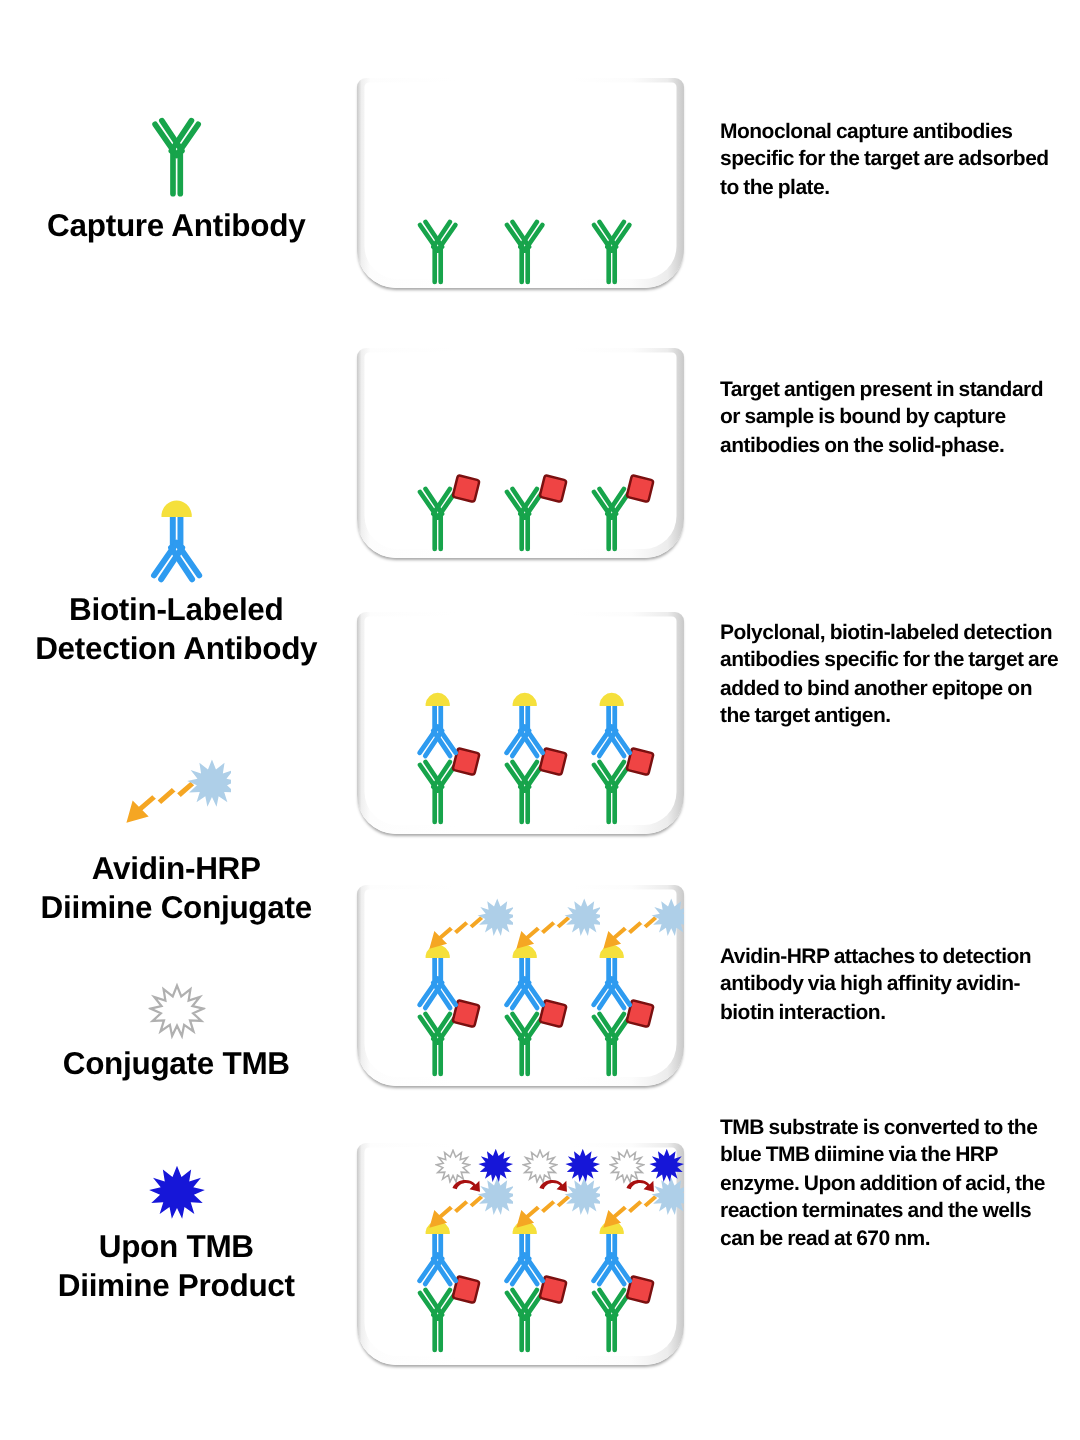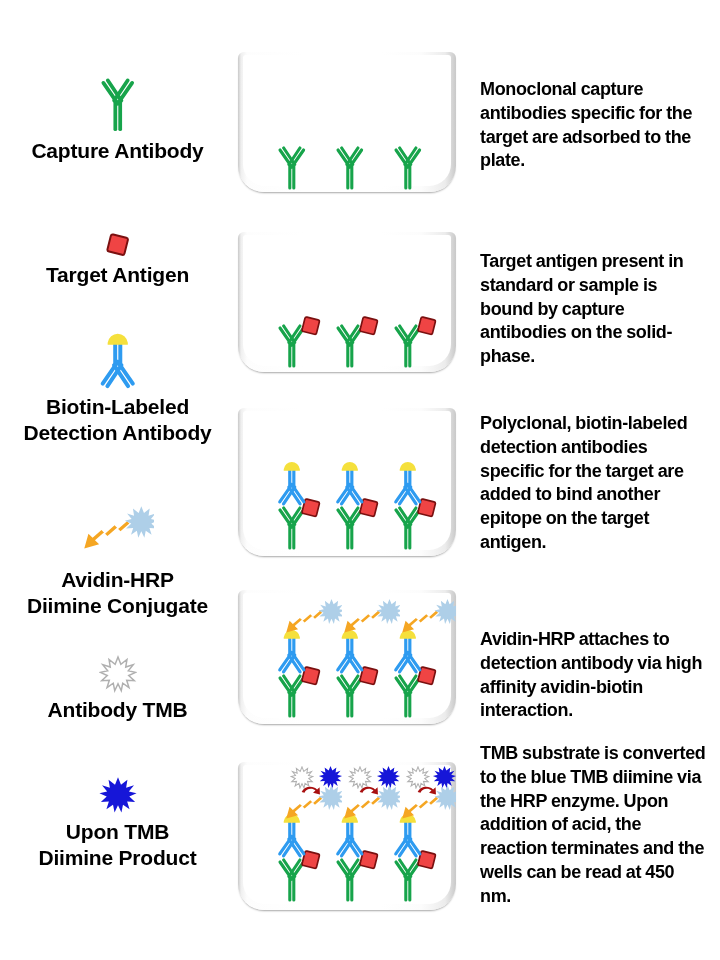--- a/index.html
+++ b/index.html
@@ -62,21 +62,21 @@
   .well-content {
     position: absolute;
     inset: 0;
   }
 
   
   .para {
     position: absolute;
     left: 480px;
     width: 228px;
-    font-size: 18px;
+    font-size: 14px;
     font-weight: bold;
     line-height: 1.32;
     color: #000000;
     letter-spacing: -0.35px;
     word-spacing: -0.5px;
   }
 
   
   .sprite { position: absolute; }
 </style>
@@ -136,26 +136,20 @@
   </defs>
 </svg>
 
 <div class="legend-item" style="top:78px;">
   <svg class="legend-icon" width="46" height="56" viewBox="0 0 35 46">
     <use href="#sym-ab-up"></use>
   </svg>
   <div class="legend-label">Capture Antibody</div>
 </div>
 
-<div class="legend-item" style="top:232px;">
-  <svg class="legend-icon" width="26" height="26" viewBox="0 0 20 20">
-    <use href="#sym-antigen"></use>
-  </svg>
-  <div class="legend-label">Target Antigen</div>
-</div>
 
 <div class="legend-item" style="top:330px;">
   <svg class="legend-icon" width="48" height="60" viewBox="0 0 35 47">
     <use href="#sym-ab-down"></use>
   </svg>
   <div class="legend-label">Biotin-Labeled
 Detection Antibody</div>
 </div>
 
 <div class="legend-item" style="top:505px;">
@@ -170,21 +164,21 @@
   <div class="legend-label">Avidin-HRP
 Diimine Conjugate</div>
 </div>
 
 <div class="legend-item" style="top:655px;">
   <svg class="legend-icon" width="38" height="38" viewBox="0 0 28 27">
     <g fill="#ffffff" stroke="#b0b0b0" stroke-width="1.1">
       <use href="#sym-star"></use>
     </g>
   </svg>
-  <div class="legend-label">Antibody TMB</div>
+  <div class="legend-label">Conjugate TMB</div>
 </div>
 
 <div class="legend-item" style="top:775px;">
   <svg class="legend-icon" width="40" height="40" viewBox="0 0 28 27">
     <g fill="#1616d8">
       <use href="#sym-star"></use>
     </g>
   </svg>
   <div class="legend-label">Upon TMB
 Diimine Product</div>
@@ -423,15 +417,15 @@
 </div>
 
 <div class="para" style="top:78px;">Monoclonal capture antibodies specific for the target are adsorbed to the plate.</div>
 
 <div class="para" style="top:250px;">Target antigen present in standard or sample is bound by capture antibodies on the solid-phase.</div>
 
 <div class="para" style="top:412px;">Polyclonal, biotin-labeled detection antibodies specific for the target are added to bind another epitope on the target antigen.</div>
 
 <div class="para" style="top:628px;">Avidin-HRP attaches to detection antibody via high affinity avidin-biotin interaction.</div>
 
-<div class="para" style="top:742px;">TMB substrate is converted to the blue TMB diimine via the HRP enzyme. Upon addition of acid, the reaction terminates and the wells can be read at 450 nm.</div>
+<div class="para" style="top:742px;">TMB substrate is converted to the blue TMB diimine via the HRP enzyme. Upon addition of acid, the reaction terminates and the wells can be read at 670 nm.</div>
 
 </div>
 
 </body></html>

